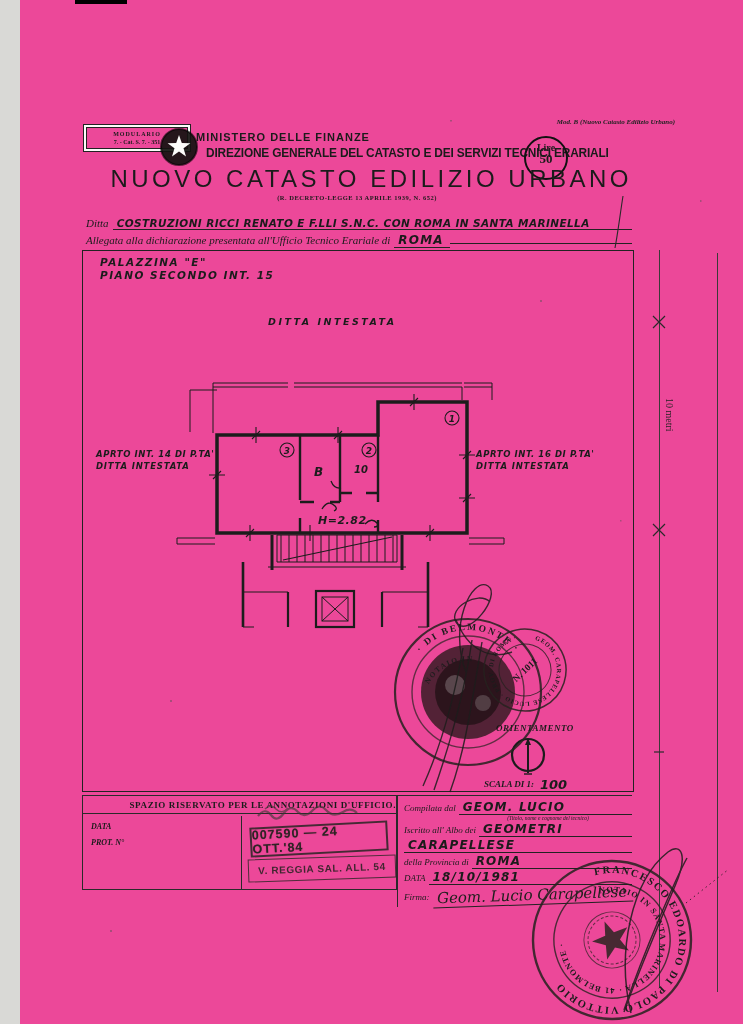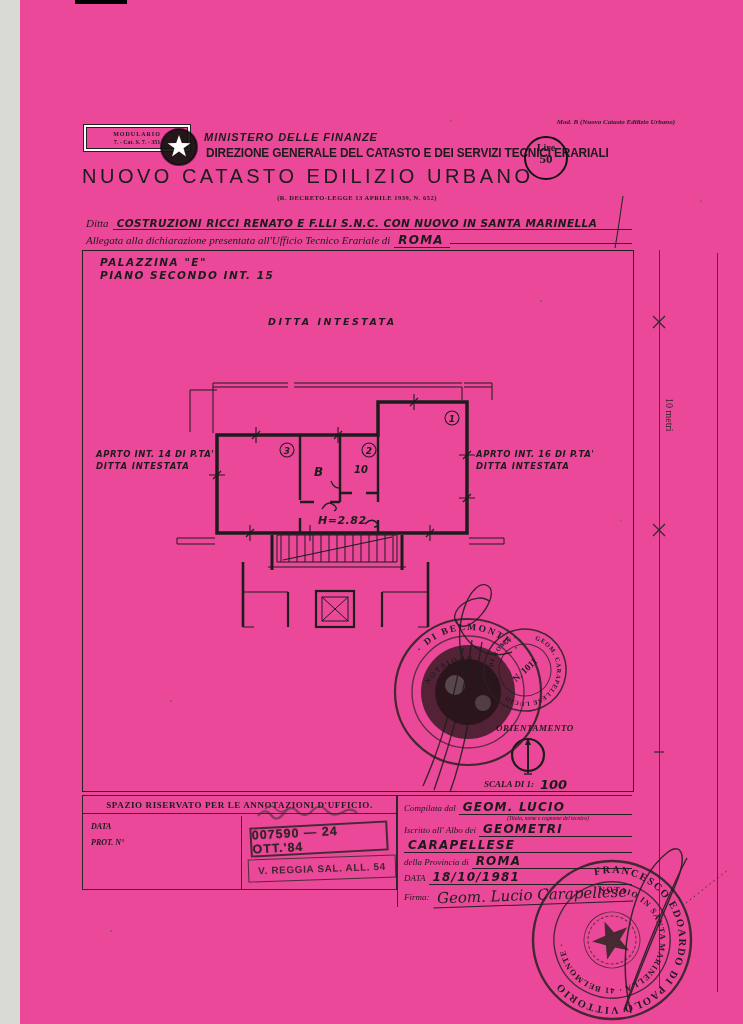--- a/index.html
+++ b/index.html
@@ -5,42 +5,42 @@
   html,body{margin:0;padding:0;background:#d9d9d6;}
   .page{position:relative;width:743px;height:1024px;background:#ec4899;overflow:hidden;
         font-family:"Liberation Serif",serif;color:#1b1b1b;margin-left:20px;}
   .abs{position:absolute;}
   
   .modulario{left:66px;top:127px;width:100px;height:18px;border:1px solid #222;box-shadow:0 0 0 2px #fcfcfa,0 0 0 3px #222;
              font-family:"Liberation Serif",serif;font-weight:bold;text-align:center;line-height:8px;padding-top:2px;}
   .modulario .m1{font-size:6px;letter-spacing:1px;}
   .modulario .m2{font-size:6px;}
   .modnote{right:88px;top:118px;font-size:7px;font-weight:bold;font-style:italic;font-family:"Liberation Serif",serif;color:#222;}
-  .ministry{left:184px;top:131px;font-family:"Liberation Sans",sans-serif;font-weight:bold;font-size:11px;letter-spacing:1px;font-style:italic;}
+  .ministry{left:176px;top:131px;font-family:"Liberation Sans",sans-serif;font-weight:bold;font-size:11px;letter-spacing:1px;}
   .direction{left:186px;top:145px;font-family:"Liberation Sans",sans-serif;font-weight:bold;font-size:13.5px;letter-spacing:-.2px;
              transform:scaleX(.88);transform-origin:left top;white-space:nowrap;}
   .fee{left:504px;top:136px;width:40px;height:40px;border:2px solid #111;border-radius:50%;text-align:center;}
   .fee .l1{font-size:10px;font-weight:bold;margin-top:4px;}
   .fee .l2{font-size:13px;font-weight:bold;line-height:12px;}
-  .doctitle{left:62px;top:165px;width:550px;text-align:left;font-family:"Liberation Sans",sans-serif;
-            font-size:20px;letter-spacing:3.5px;font-weight:500;white-space:nowrap;}
+  .doctitle{left:62px;top:165px;width:550px;text-align:right;font-family:"Liberation Sans",sans-serif;
+            font-size:24px;letter-spacing:3.5px;font-weight:500;white-space:nowrap;}
   .subtitle{left:62px;top:194px;width:550px;text-align:center;font-size:6.5px;font-weight:bold;letter-spacing:.5px;}
   
   .fline{left:66px;width:546px;display:flex;align-items:baseline;font-style:italic;font-size:11px;white-space:nowrap;}
   .fline .lab{flex:0 0 auto;padding-right:4px;}
   .fill{border-bottom:1.2px solid #222;padding:0 6px 0 4px;}
   .grow{flex:1 1 auto;}
   .hand{font-family:"DejaVu Sans",sans-serif;font-style:italic;font-weight:bold;letter-spacing:1.2px;font-size:12px;}
   .hand-sm{font-family:"DejaVu Sans",sans-serif;font-style:italic;font-weight:bold;letter-spacing:.4px;font-size:10.5px;}
   
   .planbox{left:62px;top:250px;width:550px;height:540px;border:1.5px solid #222;}
   .ruler-label{left:644px;top:398px;writing-mode:vertical-rl;font-size:10px;font-family:"Liberation Serif",serif;color:#222;}
   
   .annbox{left:62px;top:795px;width:313px;height:93px;border:1.5px solid #2a2a2a;}
-  .annbox .hd{font-size:9px;font-weight:bold;letter-spacing:.6px;text-align:center;border-bottom:1.2px solid #2a2a2a;
+  .annbox .hd{font-size:9px;font-weight:bold;letter-spacing:.6px;text-align:right;border-bottom:1.2px solid #2a2a2a;
               padding:4px 0 3px 0;}
   .annbox .vdiv{position:absolute;left:158px;top:20px;bottom:0;width:0;border-left:1.2px solid #2a2a2a;}
   .annbox .datal{position:absolute;left:8px;top:26px;font-size:8px;font-style:italic;font-weight:bold;}
   .annbox .protl{position:absolute;left:8px;top:42px;font-size:8px;font-style:italic;font-weight:bold;}
   .rstampA{left:230px;top:824px;width:134px;height:26px;border:2px solid rgba(40,38,35,.85);transform:rotate(-3deg);
            display:flex;align-items:center;justify-content:center;font-family:"Liberation Sans",sans-serif;
            font-weight:bold;font-size:12.5px;letter-spacing:1px;color:rgba(35,33,30,.9);text-shadow:0 0 1px rgba(35,33,30,.5);}
   .rstampB{left:228px;top:857px;width:146px;height:21px;border:1.6px solid rgba(40,38,35,.8);transform:rotate(-2deg);
            display:flex;align-items:center;justify-content:center;font-family:"Liberation Sans",sans-serif;
            font-weight:bold;font-size:10px;letter-spacing:.6px;color:rgba(35,33,30,.85);}
@@ -84,21 +84,21 @@
   <div class="abs fee">
     <div class="l1">Lire</div>
     <div class="l2">50</div>
   </div>
 
   <div class="abs doctitle">NUOVO CATASTO EDILIZIO URBANO</div>
   <div class="abs subtitle">(R. DECRETO-LEGGE 13 APRILE 1939, N. 652)</div>
 
   <div class="abs fline" style="top:217px">
     <span class="lab">Ditta</span>
-    <span class="fill hand-sm grow">COSTRUZIONI RICCI RENATO E F.LLI S.N.C. CON NUOVO IN SANTA MARINELLA</span>
+    <span class="fill hand-sm grow">COSTRUZIONI RICCI RENATO E F.LLI S.N.C. CON ROMA IN SANTA MARINELLA</span>
   </div>
   <div class="abs fline" style="top:233px">
     <span class="lab">Allegata alla dichiarazione presentata all'Ufficio Tecnico Erariale di</span>
     <span class="fill hand">ROMA</span>
     <span class="fill grow"></span>
   </div>
 
   <div class="abs planbox"></div>
   <svg class="abs" style="left:62px;top:250px" width="550" height="540" viewBox="0 0 550 540">
 

